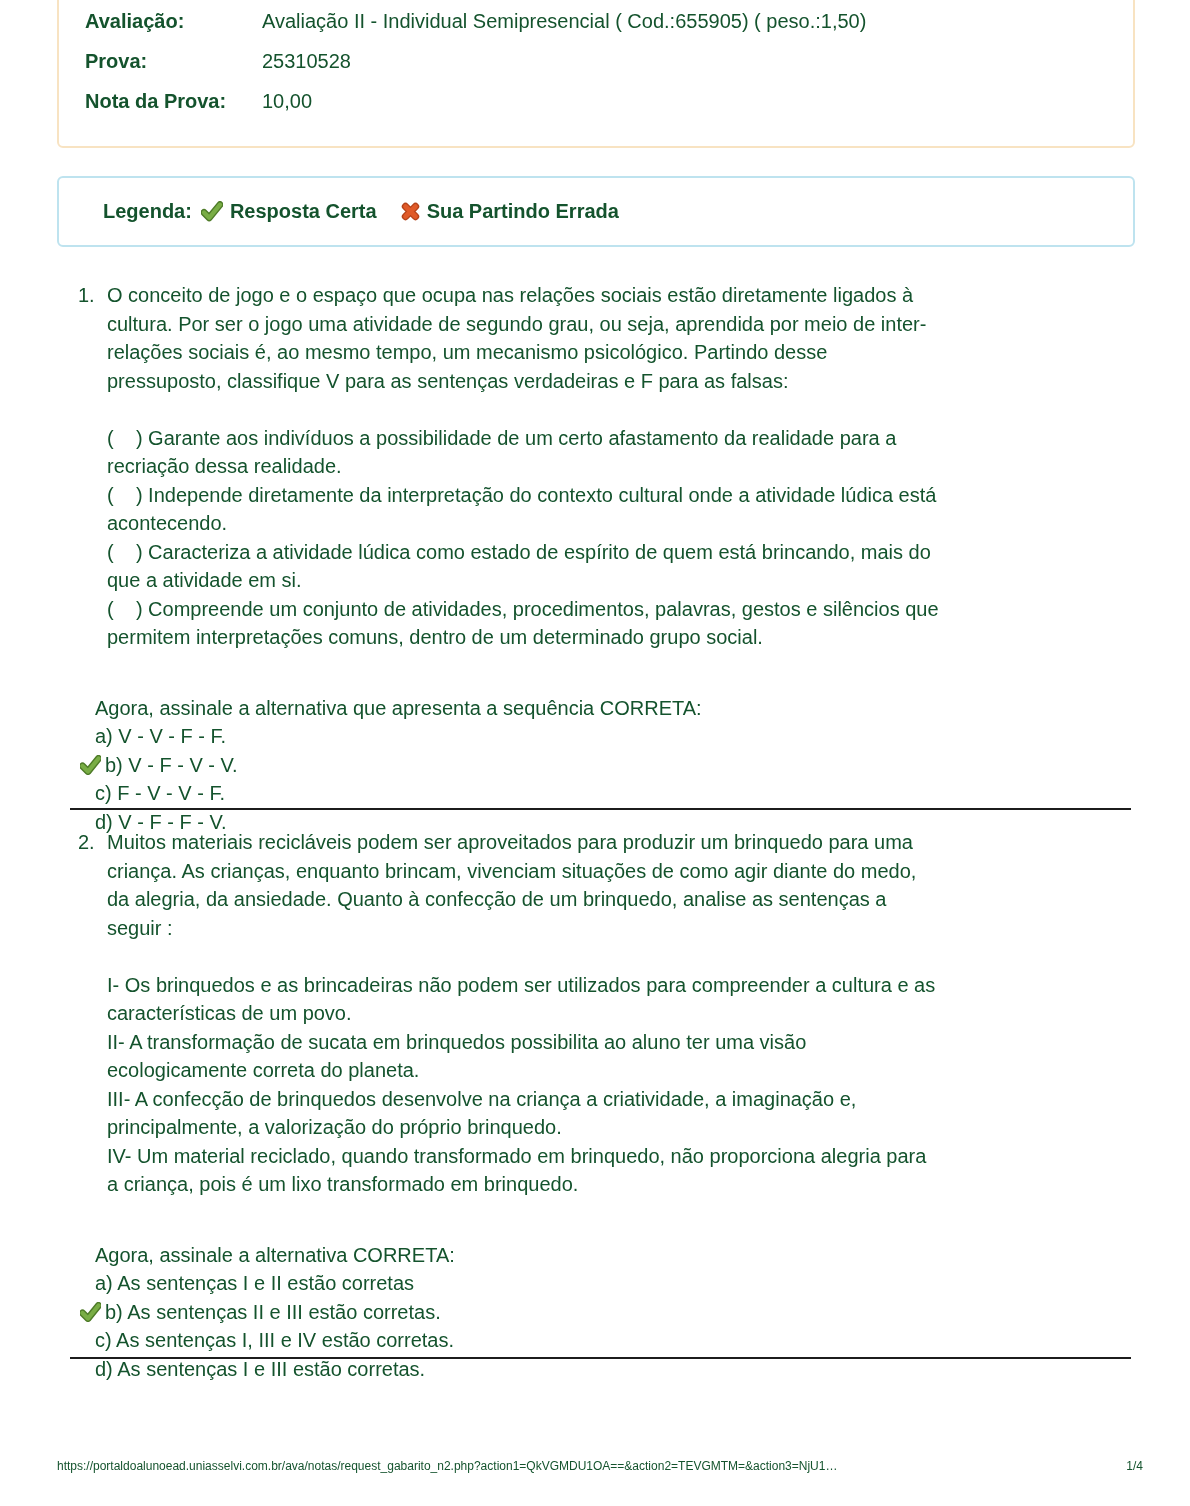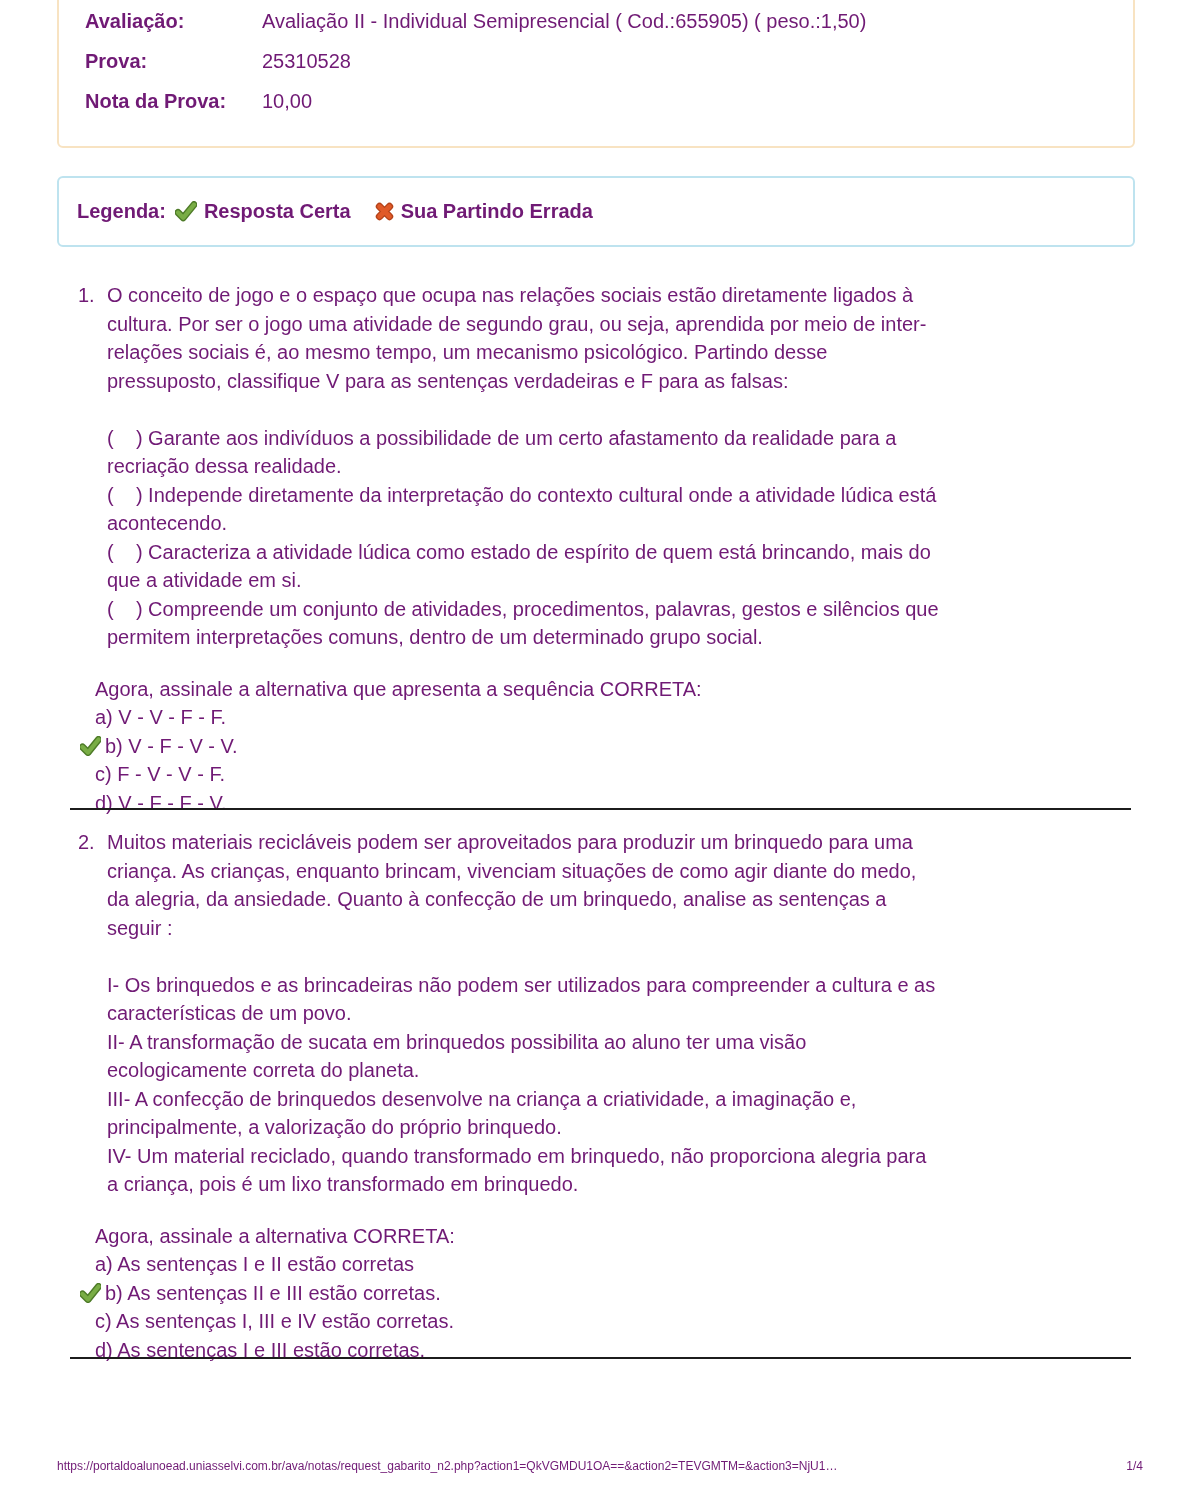--- a/index.html
+++ b/index.html
@@ -1,21 +1,21 @@
 <!DOCTYPE html>
 <html><head>
 <meta charset="utf-8">
 <style>
   html, body { margin: 0; padding: 0; background: #ffffff; }
   .page {
     position: relative;
     width: 1190px;
     height: 1506px;
     background: #ffffff;
-    color: #701a75;
+    color: #14532d;
     font-family: "Liberation Sans", "DejaVu Sans", sans-serif;
     overflow: hidden;
   }
 
   
   .info-box {
     position: absolute;
     left: 57px;
     top: -8px;
     width: 1078px;
@@ -34,41 +34,41 @@
     position: absolute;
     left: 57px;
     top: 176px;
     width: 1078px;
     height: 71px;
     box-sizing: border-box;
     border: 2px solid #bee3ef;
     border-radius: 6px;
     display: flex;
     align-items: center;
-    padding-left: 18px;
+    padding-left: 44px;
     font-size: 20px;
     font-weight: bold;
   }
   .legend-icon { display: inline-flex; margin: 0 7px 0 9px; }
   .legend-gap { margin-left: 24px; }
 
   
   .question {
     position: absolute;
     left: 78px;
     width: 1102px;
     font-size: 20px;
     line-height: 28.5px;
   }
   .q1 { top: 281px; }
   .q2 { top: 828px; }
   .qnum { position: absolute; left: 0; top: 0; }
   .qtext { margin-left: 17px; }
   .qbody { white-space: pre-wrap; margin-left: 12px; }
-  .qprompt { margin-top: 23px; }
+  .qprompt { margin-top: 42px; }
   .tick-slot {
     display: inline-block;
     width: 21px; height: 20px;
     margin-left: -15px;
     margin-right: 4px;
     vertical-align: -3px;
   }
 
   
   .rule {

